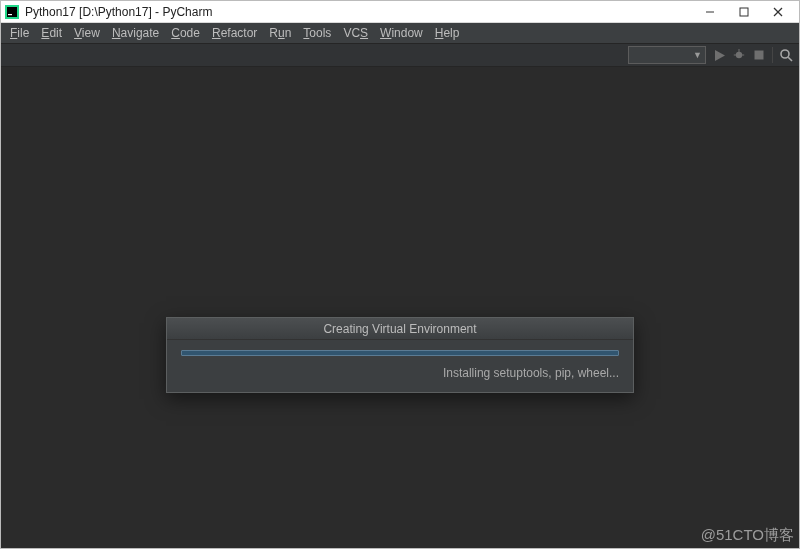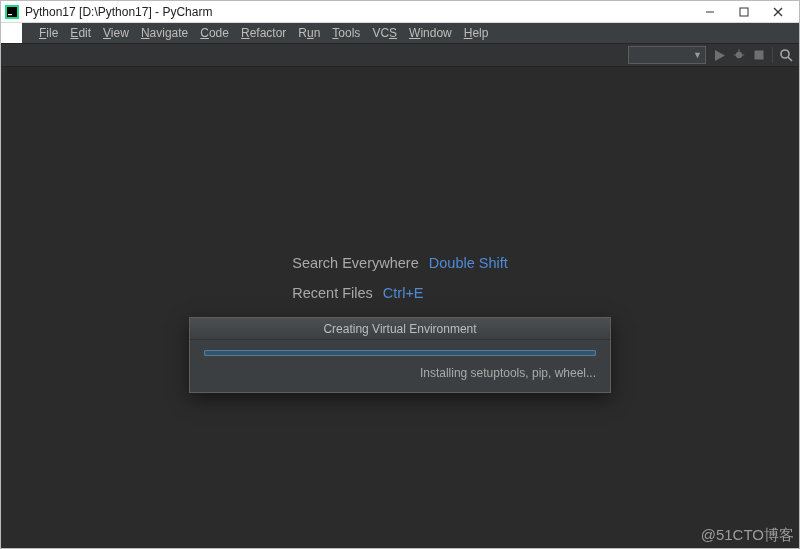--- a/index.html
+++ b/index.html
@@ -42,25 +42,24 @@
       font-size: 11px;
       color: #333;
     }
     .winbtn svg { display:block; }
 
     .menubar {
       height: 20px;
       background: #3c3f41;
       display: flex;
       align-items: center;
-      padding: 0 12px;
+      padding: 0 4px;
       gap: 2px;
       font-size: 12px;
       color: #bdbdbd;
-      margin-left: 21px;
     }
     .menubar .menu-item {
       padding: 1px 5px;
     }
     .menubar .menu-item .ul { text-decoration: underline; }
 
     .toolbar {
       height: 24px;
       background: #313335;
       display: flex;
@@ -104,21 +103,21 @@
     .welcome .row .shortcut {
       color: #4f8bd6;
       margin-left: 6px;
     }
 
     .dialog {
       position: absolute;
       top: 250px;
       left: 50%;
       transform: translateX(-50%);
-      width: 422px;
+      width: 468px;
       background: #3c3f41;
       border: 1px solid #5c5f60;
       box-shadow: 0 6px 18px rgba(0,0,0,0.5);
     }
     .dialog-title {
       height: 22px;
       background: linear-gradient(#4c4f51, #3c3f41);
       color: #bcbcbc;
       font-size: 12px;
       text-align: center;
@@ -222,37 +221,20 @@
     <span class="divider"></span>
     <span class="tool-icon search">
         <svg width="14" height="14" viewBox="0 0 14 14">
           <circle cx="6" cy="6" r="4" fill="none" stroke="#a7a7a7" stroke-width="1.6"></circle>
           <line x1="9.2" y1="9.2" x2="13" y2="13" stroke="#a7a7a7" stroke-width="1.6"></line>
         </svg>
       </span>
   </div>
 
   <div class="workspace">
-    <div class="welcome">
-      <div class="row">
-        <span>Search Everywhere</span>
-        <span class="shortcut">Double Shift</span>
-      </div>
-      <div class="row">
-        <span>Recent Files</span>
-        <span class="shortcut">Ctrl+E</span>
-      </div>
-      <div class="row">
-        <span>Navigation Bar</span>
-        <span class="shortcut">Alt+Home</span>
-      </div>
-      <div class="row">
-        <span>Drop files here to open</span>
-      </div>
-    </div>
 
     <div class="dialog">
       <div class="dialog-title">Creating Virtual Environment</div>
       <div class="dialog-body">
         <div class="progress-track"></div>
         <div class="dialog-status">Installing setuptools, pip, wheel...</div>
       </div>
     </div>
   </div>
 

